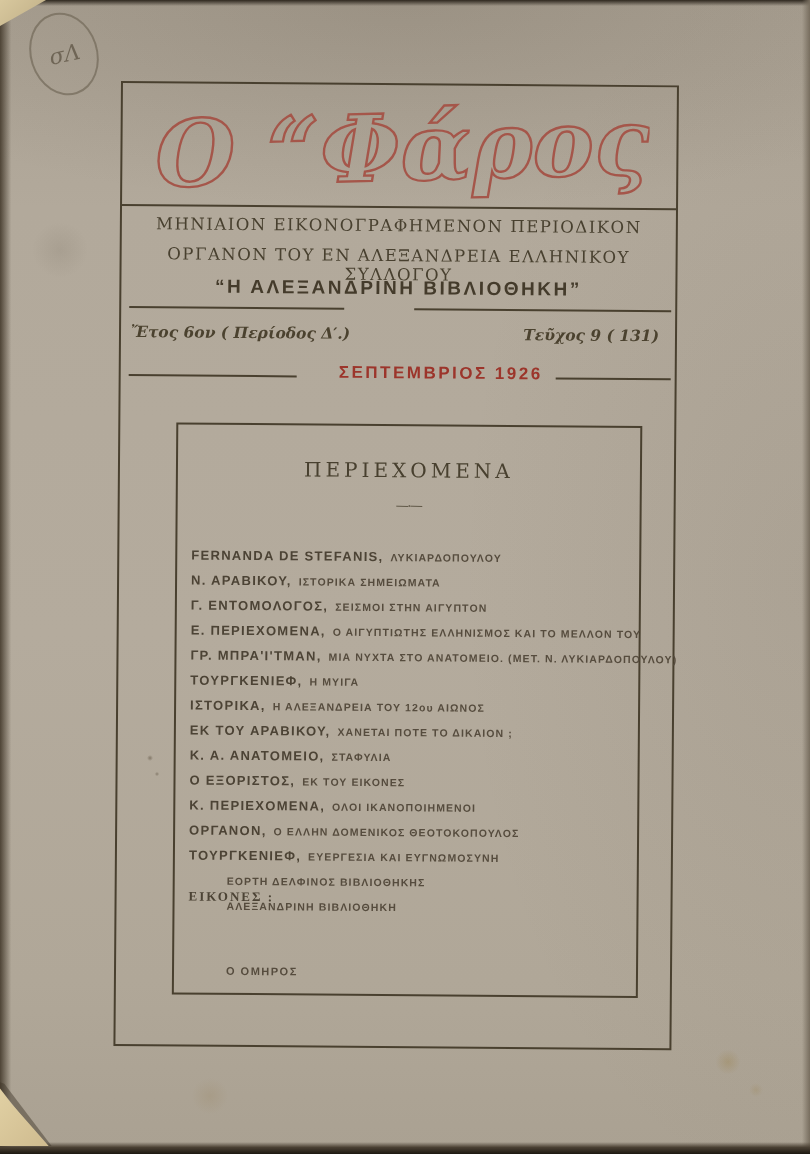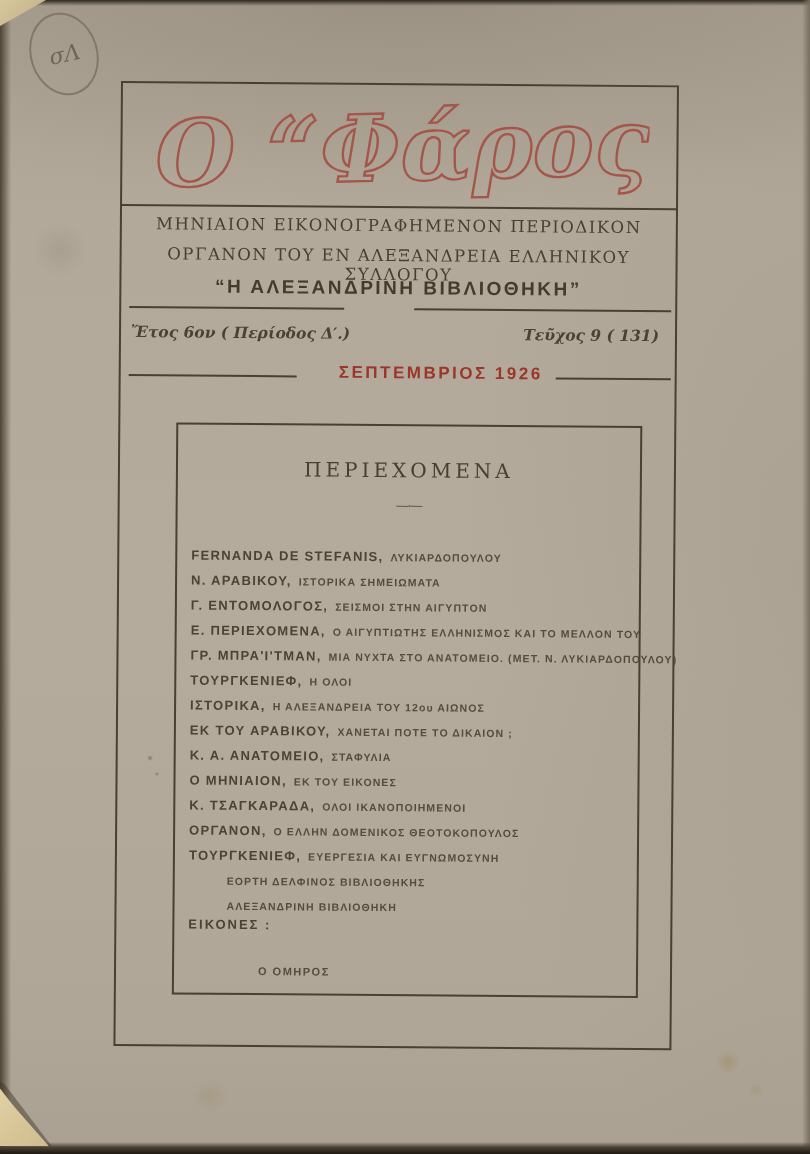--- a/index.html
+++ b/index.html
@@ -56,22 +56,22 @@
   
   .toc-box{position:absolute;left:56px;top:339px;width:462px;height:568px;border:2px solid #49402f;}
   .toc-title{position:absolute;left:0;top:32px;width:100%;text-align:center;
     font-family:"DejaVu Serif",serif;font-size:20px;letter-spacing:4px;color:#48402f;}
   .toc-divider{position:absolute;left:0;top:72px;width:100%;text-align:center;font-size:12px;color:#48402f;letter-spacing:-1px;}
   .toc-list{position:absolute;left:14px;top:117px;right:4px;}
   .toc-row{height:25px;line-height:25px;white-space:nowrap;color:#50463a;}
   .toc-row.indent{padding-left:38px;}
   .toc-author{font-weight:bold;font-size:13px;letter-spacing:1.3px;margin-right:7px;color:#4c4335;}
   .toc-subject{font-weight:bold;font-size:10.5px;letter-spacing:1.1px;color:#564c3e;}
-  .toc-images-label{position:absolute;left:14px;top:492px;font-weight:bold;font-size:13px;letter-spacing:2px;color:#4c4335;}
-  .toc-image-item{position:absolute;left:52px;top:540px;font-weight:bold;font-size:11px;letter-spacing:1.5px;color:#564c3e;margin-left:32px;}
+  .toc-images-label{position:absolute;left:14px;top:464px;font-weight:bold;font-size:13px;letter-spacing:2px;color:#4c4335;font-family:Liberation Serif, serif;}
+  .toc-image-item{position:absolute;left:52px;top:540px;font-weight:bold;font-size:11px;letter-spacing:1.5px;color:#564c3e;}
 </style>
 </head>
 <body>
 
 <div class="page">
   <div class="stains"></div>
   <div class="edge-top"></div>
   <div class="edge-left"></div>
   <div class="edge-right"></div>
   <div class="edge-bottom"></div>
@@ -127,36 +127,36 @@
           <div class="toc-row">
     <span class="toc-author">Γ. ΕΝΤΟΜΟΛΟΓΟΣ,</span><span class="toc-subject">ΣΕΙΣΜΟΙ ΣΤΗΝ ΑΙΓΥΠΤΟΝ</span>
   </div>
           <div class="toc-row">
     <span class="toc-author">Ε. ΠΕΡΙΕΧΟΜΕΝΑ,</span><span class="toc-subject">Ο ΑΙΓΥΠΤΙΩΤΗΣ ΕΛΛΗΝΙΣΜΟΣ ΚΑΙ ΤΟ ΜΕΛΛΟΝ ΤΟΥ</span>
   </div>
           <div class="toc-row">
     <span class="toc-author">ΓΡ. ΜΠΡΑ'Ι'ΤΜΑΝ,</span><span class="toc-subject">ΜΙΑ ΝΥΧΤΑ ΣΤΟ ΑΝΑΤΟΜΕΙΟ. (ΜΕΤ. Ν. ΛΥΚΙΑΡΔΟΠΟΥΛΟΥ)</span>
   </div>
           <div class="toc-row">
-    <span class="toc-author">ΤΟΥΡΓΚΕΝΙΕΦ,</span><span class="toc-subject">Η ΟΛΟΙ</span>
+    <span class="toc-author">ΤΟΥΡΓΚΕΝΙΕΦ,</span><span class="toc-subject">Η ΜΥΙΓΑ</span>
   </div>
           <div class="toc-row">
     <span class="toc-author">ΙΣΤΟΡΙΚΑ,</span><span class="toc-subject">Η ΑΛΕΞΑΝΔΡΕΙΑ ΤΟΥ 12ου ΑΙΩΝΟΣ</span>
   </div>
           <div class="toc-row">
     <span class="toc-author">ΕΚ ΤΟΥ ΑΡΑΒΙΚΟΥ,</span><span class="toc-subject">ΧΑΝΕΤΑΙ ΠΟΤΕ ΤΟ ΔΙΚΑΙΟΝ ;</span>
   </div>
           <div class="toc-row">
     <span class="toc-author">Κ. Α. ΑΝΑΤΟΜΕΙΟ,</span><span class="toc-subject">ΣΤΑΦΥΛΙΑ</span>
   </div>
           <div class="toc-row">
-    <span class="toc-author">Ο ΜΗΝΙΑΙΟΝ,</span><span class="toc-subject">ΕΚ ΤΟΥ ΕΙΚΟΝΕΣ</span>
+    <span class="toc-author">Ο ΕΞΟΡΙΣΤΟΣ,</span><span class="toc-subject">ΕΚ ΤΟΥ ΕΙΚΟΝΕΣ</span>
   </div>
           <div class="toc-row">
-    <span class="toc-author">Κ. ΤΣΑΓΚΑΡΑΔΑ,</span><span class="toc-subject">ΟΛΟΙ ΙΚΑΝΟΠΟΙΗΜΕΝΟΙ</span>
+    <span class="toc-author">Κ. ΠΕΡΙΕΧΟΜΕΝΑ,</span><span class="toc-subject">ΟΛΟΙ ΙΚΑΝΟΠΟΙΗΜΕΝΟΙ</span>
   </div>
           <div class="toc-row">
     <span class="toc-author">ΟΡΓΑΝΟΝ,</span><span class="toc-subject">Ο ΕΛΛΗΝ ΔΟΜΕΝΙΚΟΣ ΘΕΟΤΟΚΟΠΟΥΛΟΣ</span>
   </div>
           <div class="toc-row">
     <span class="toc-author">ΤΟΥΡΓΚΕΝΙΕΦ,</span><span class="toc-subject">ΕΥΕΡΓΕΣΙΑ ΚΑΙ ΕΥΓΝΩΜΟΣΥΝΗ</span>
   </div>
           <div class="toc-row indent">
     <span class="toc-subject">ΕΟΡΤΗ ΔΕΛΦΙΝΟΣ ΒΙΒΛΙΟΘΗΚΗΣ</span>
   </div>

